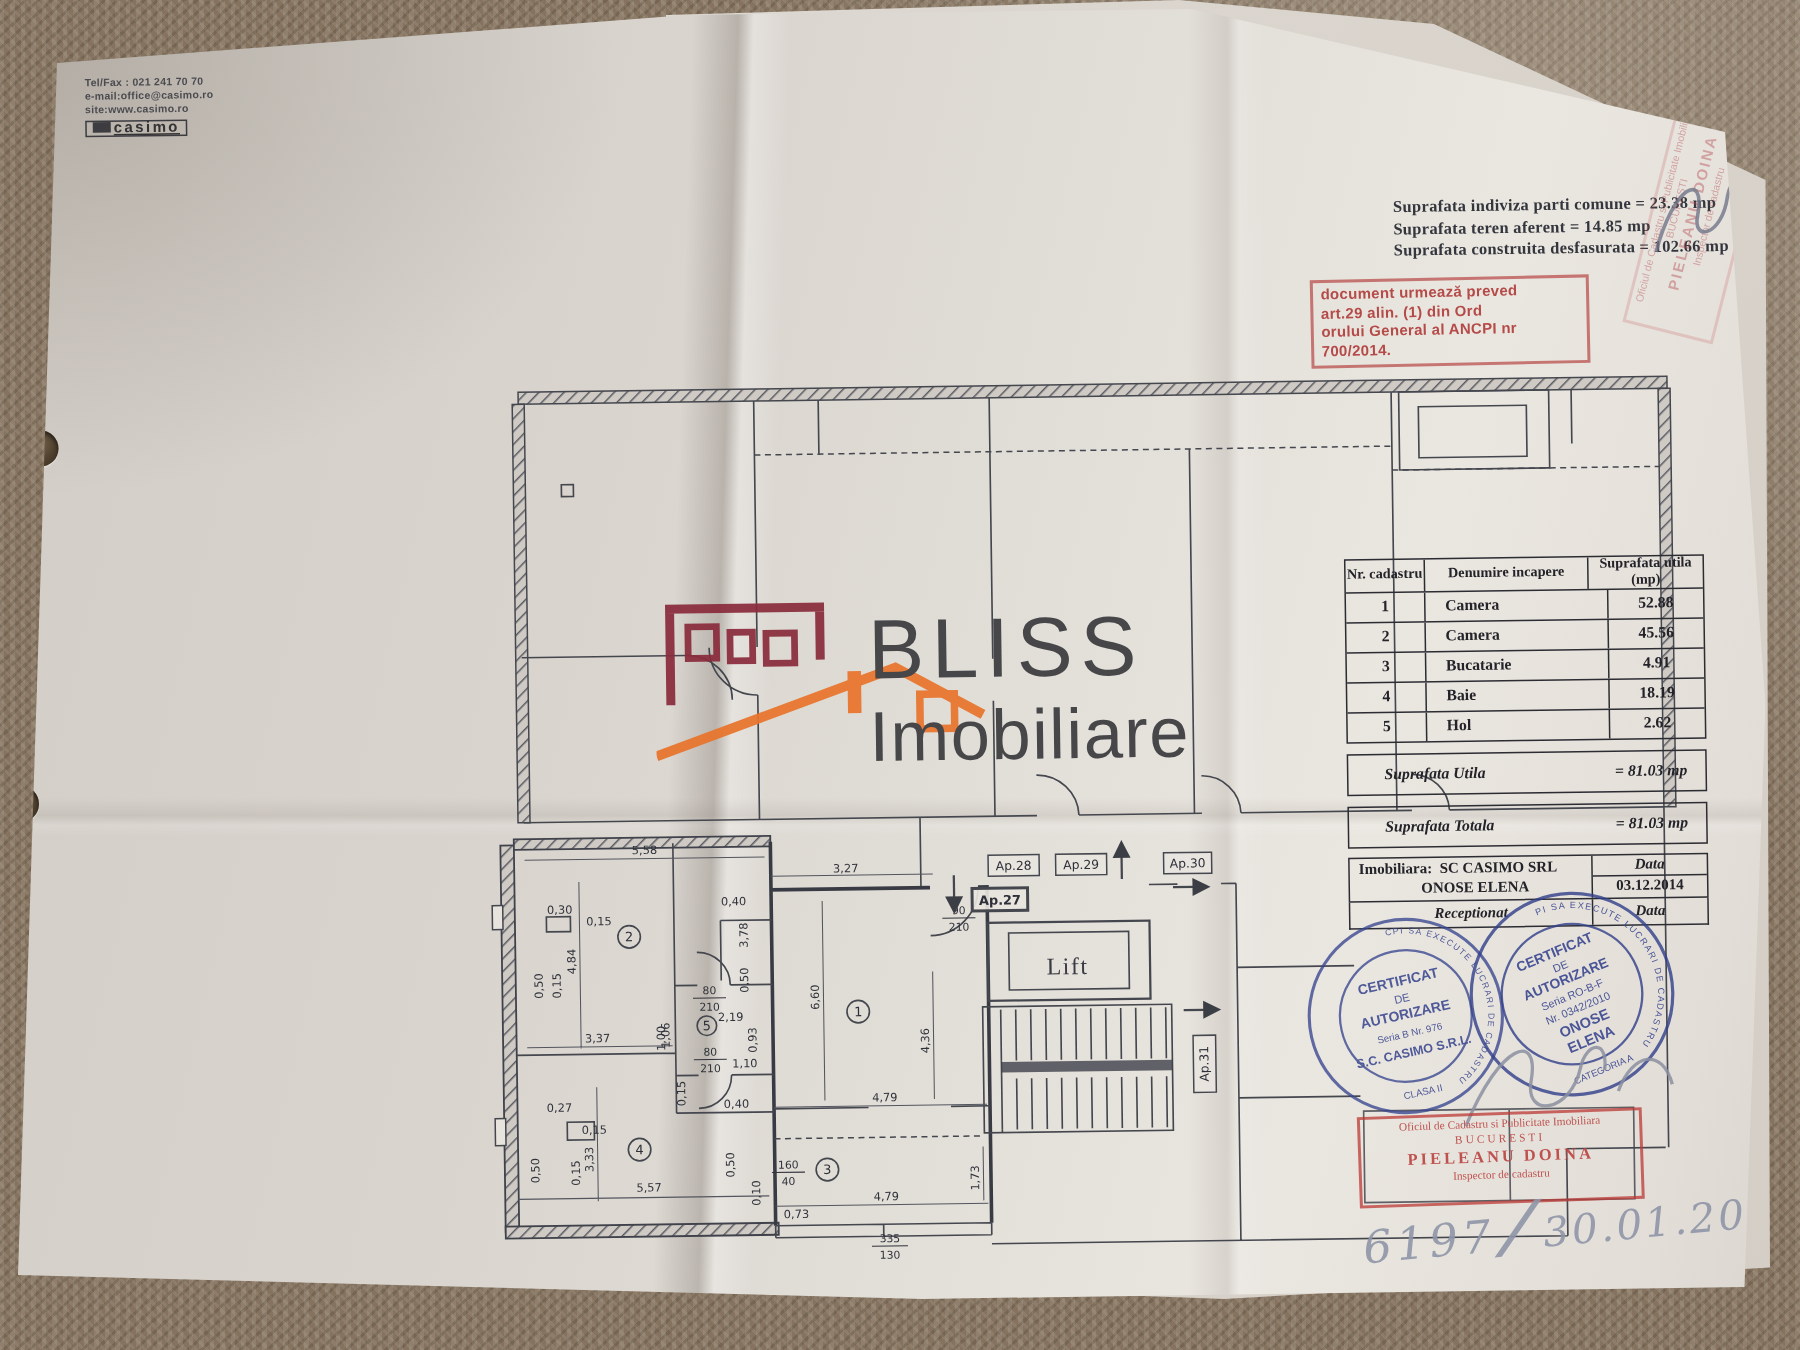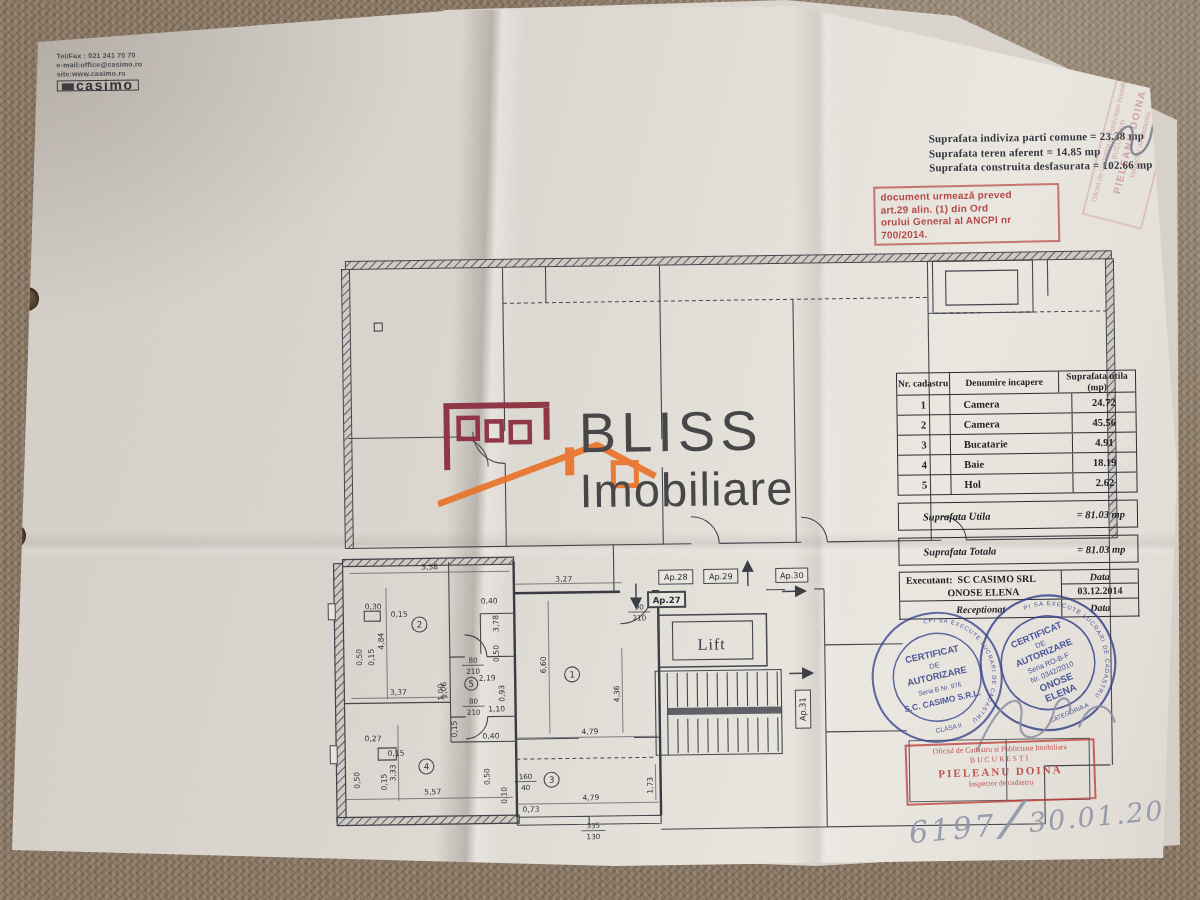--- a/index.html
+++ b/index.html
@@ -33,21 +33,21 @@
   .content{position:absolute;inset:0;transform:rotate(-0.8deg);transform-origin:600px 450px;}
   .hole{position:absolute;border-radius:50%;width:24px;height:24px;
     background:radial-gradient(circle at 40% 35%, #7a6851 0%, #51422f 55%, #3a2e1e 100%);
     box-shadow:inset 0 2px 3px rgba(0,0,0,.55), 0 1px 1px rgba(255,255,255,.4);}
   .hole1{left:15px;top:287px;} .hole2{left:2px;top:524px;}
 
   
   .contact{position:absolute;left:62px;top:44px;font-size:7px;font-weight:bold;
     color:#4b4b50;line-height:9px;letter-spacing:.2px;}
   .casimo-logo{display:inline-block;margin-top:2px;border:1.3px solid #3c3c41;
-    padding:0 4px;font-size:14px;font-weight:bold;letter-spacing:1.6px;color:#333;}
+    padding:0 4px;font-size:10px;font-weight:bold;letter-spacing:1.6px;color:#333;text-decoration:underline;}
   .casimo-bar{display:inline-block;width:12px;height:7px;background:#3c3c41;margin-right:2px;}
 
   
   .surface{position:absolute;left:933px;top:136px;font-family:"Liberation Serif",serif;
     font-weight:bold;font-size:11px;line-height:14.5px;color:#34363e;white-space:nowrap;
     letter-spacing:.2px;}
 
   
   .ordin{position:absolute;left:877px;top:190px;width:172px;color:#b2403e;
     font-size:10px;font-weight:bold;line-height:12.5px;border:2px solid rgba(180,62,60,.72);
@@ -342,21 +342,21 @@
       <div class="rtable">
         <div class="rt-box">
           <div class="rt-hrow">
             <div class="c1">Nr. cadastru</div>
             <div class="c2" style="justify-content:center;padding-left:0;">Denumire incapere</div>
             <div class="c3">Suprafata utila (mp)</div>
           </div>
           <div class="rt-row">
             <div class="c1">1</div>
             <div class="c2">Camera</div>
-            <div class="c3">24.72</div>
+            <div class="c3">52.88</div>
           </div>
           <div class="rt-row">
             <div class="c1">2</div>
             <div class="c2">Camera</div>
             <div class="c3">45.56</div>
           </div>
           <div class="rt-row">
             <div class="c1">3</div>
             <div class="c2">Bucatarie</div>
             <div class="c3">4.91</div>
@@ -375,21 +375,21 @@
         <div class="rt-total">
           <span class="lbl">Suprafata Utila</span>
           <span class="val">= 81.03 mp</span>
         </div>
         <div class="rt-total">
           <span class="lbl">Suprafata Totala</span>
           <span class="val">= 81.03 mp</span>
         </div>
         <div class="rt-exec">
           <div class="left">
-            <div class="ln1"><span>Executant:</span>&nbsp;&nbsp;<span>SC CASIMO SRL</span></div>
+            <div class="ln1"><span>Imobiliara:</span>&nbsp;&nbsp;<span>SC CASIMO SRL</span></div>
             <div class="ln2">ONOSE ELENA</div>
           </div>
           <div class="right">
             <div class="ln1">Data</div>
             <div class="ln2">03.12.2014</div>
           </div>
         </div>
         <div class="rt-recep">
           <div class="left">Receptionat</div>
           <div class="right">Data</div>

